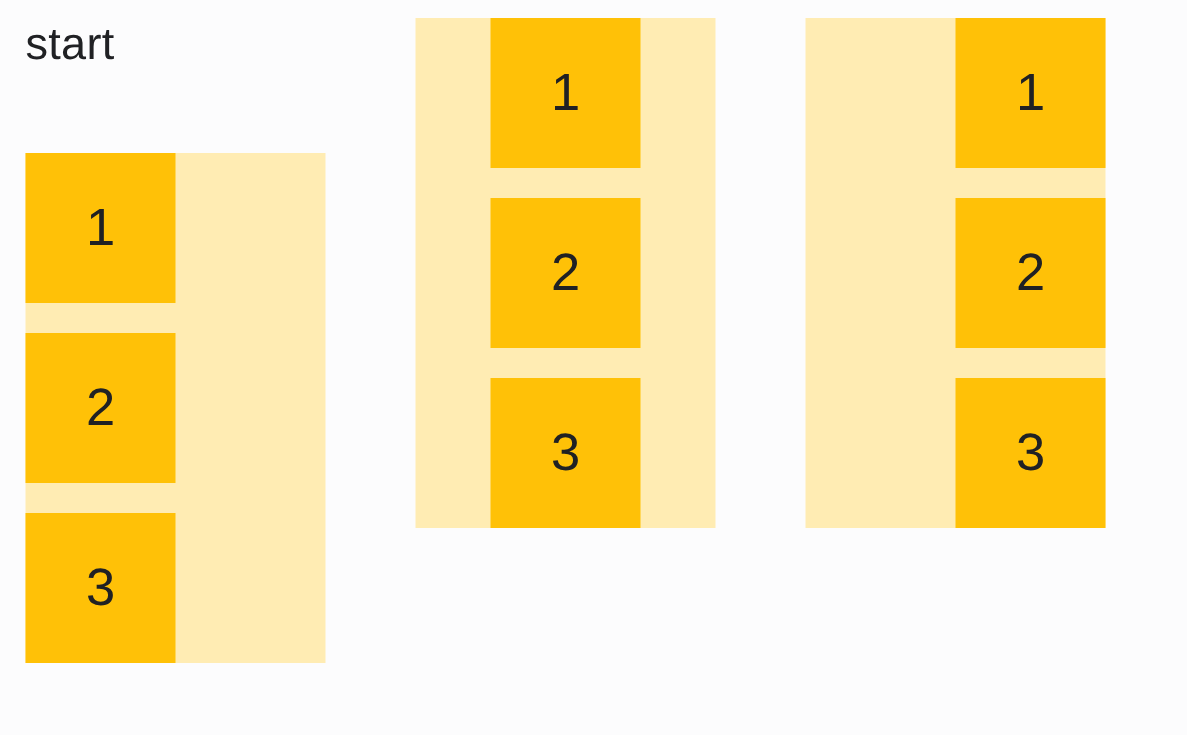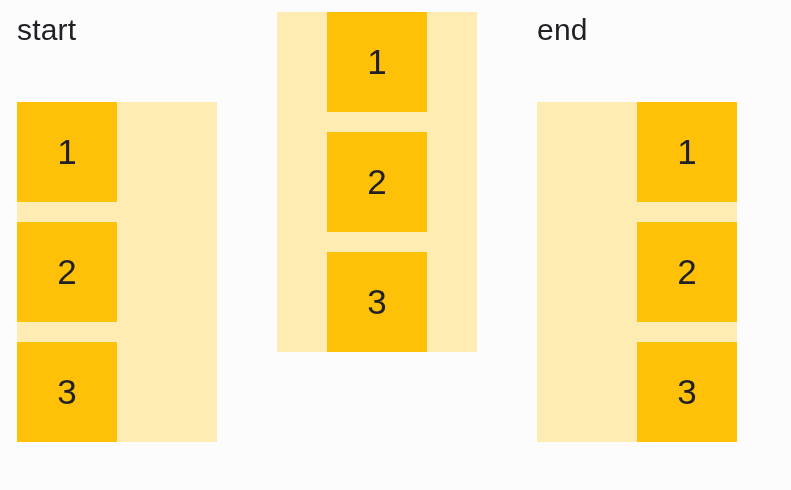--- a/index.html
+++ b/index.html
@@ -71,21 +71,20 @@
 
   <div class="demo-group">
     <div class="flex-container align-center">
       <div class="flex-item">1</div>
       <div class="flex-item">2</div>
       <div class="flex-item">3</div>
     </div>
   </div>
 
   <div class="demo-group">
-    <div class="group-label">end</div>
     <div class="flex-container align-end">
       <div class="flex-item">1</div>
       <div class="flex-item">2</div>
       <div class="flex-item">3</div>
     </div>
   </div>
 
 </div>
 
 </body></html>

